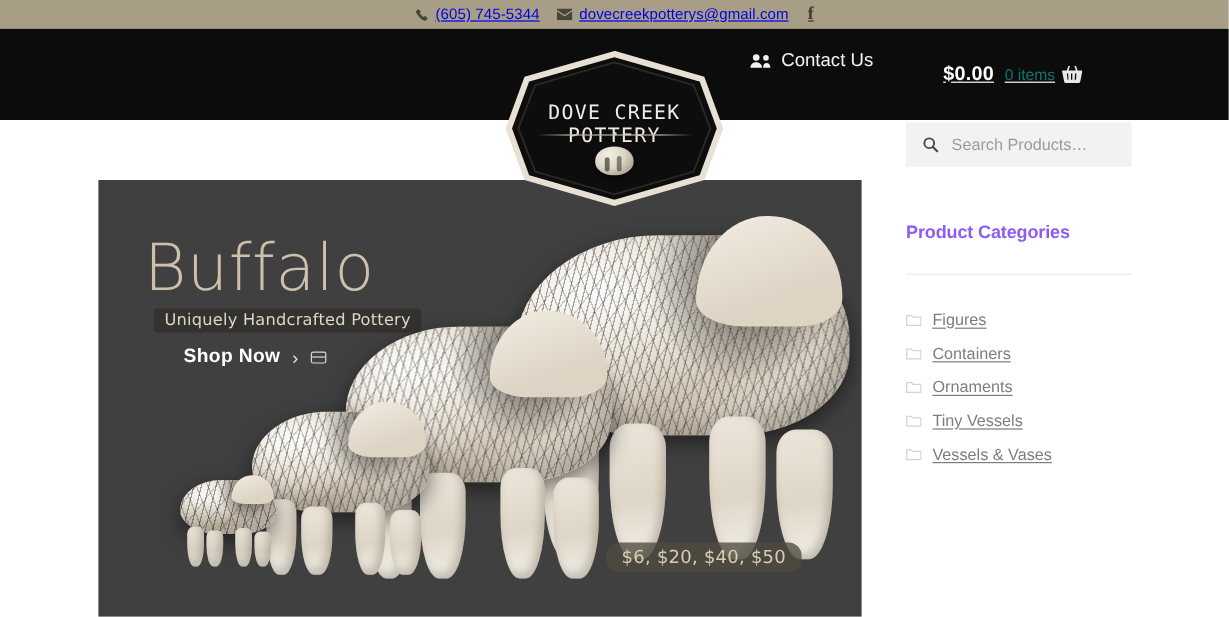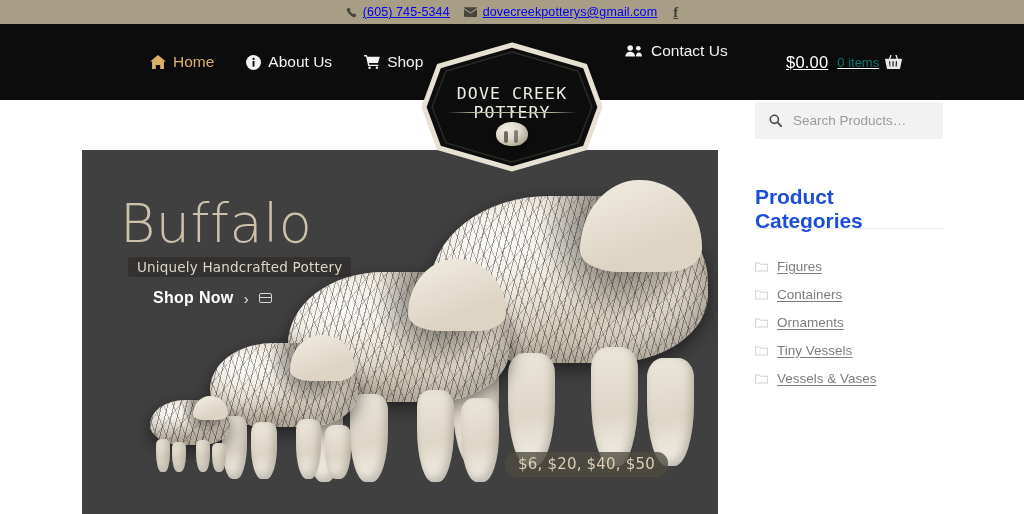--- a/index.html
+++ b/index.html
@@ -51,21 +51,21 @@
   }
   .nav-link.active { color: #d9b169; }
   .nav-link .n-ico { display: inline-flex; align-items: center; }
   .nav-link .n-ico svg { display: block; }
 
   .cart-block {
     position: absolute; left: 786px; top: 0; height: 76px;
     display: flex; align-items: center; gap: 9px;
     color: #ffffff; white-space: nowrap;
   }
-  .cart-total { font-size: 16.5px; font-weight: normal; letter-spacing: .2px; }
+  .cart-total { font-size: 16.5px; font-weight: bold; letter-spacing: .2px; }
   .cart-count { font-size: 13px; color: #0f766e; }
   .cart-ico { display: inline-flex; align-items: center; color: #e8e8e8; margin-left: -3px; }
 
   
   .logo-badge {
     position: absolute;
     left: 417px; top: 18px;
     width: 190px; height: 130px;
     z-index: 40;
   }
@@ -216,21 +216,21 @@
     background: #f2f2f2;
     border: none;
     display: flex; align-items: center; gap: 11px;
     padding: 0 14px;
   }
   .search-ico { display: inline-flex; color: #4a4a4a; }
   .search-ph { color: #9b9b9b; font-size: 13.5px; }
 
   .cat-title {
     position: absolute; left: 0; top: 85px;
-    font-size: 21px; font-weight: bold; color: #1d4ed8;
+    font-size: 15px; font-weight: bold; color: #8b5cf6;
     letter-spacing: -.1px;
   }
   .cat-divider {
     position: absolute; left: 0; top: 128px; width: 188px; height: 1px;
     background: #ececec;
   }
   .cat-list { position: absolute; left: 0; top: 152px; width: 188px; }
   .cat-item {
     display: flex; align-items: center; gap: 9px;
     height: 28px;
@@ -260,48 +260,20 @@
           <path fill="currentColor" d="M0 1.2 8 6.6l8-5.4V1c0-.6-.4-1-1-1H1C.4 0 0 .4 0 1v.2zM16 2.7 8.4 7.8c-.2.2-.6.2-.8 0L0 2.7V11c0 .6.4 1 1 1h14c.6 0 1-.4 1-1V2.7z"></path>
         </svg>
     </span>
     <span class="txt">dovecreekpotterys@gmail.com</span>
   </a>
   <a class="topbar-item fb-icon" href="#">f</a>
 </div>
 
 <div class="navbar">
 
-  <div class="nav-left">
-    <a class="nav-link active" href="#">
-      <span class="n-ico">
-        <svg width="16" height="14" viewBox="0 0 18 16">
-            <path fill="currentColor" d="M9 0 0 7.4h2.2V16h4.3v-4.6h5V16h4.3V7.4H18z"></path>
-          </svg>
-      </span>
-      <span>Home</span>
-    </a>
-    <a class="nav-link" href="#">
-      <span class="n-ico">
-        <svg width="15" height="15" viewBox="0 0 16 16">
-            <circle cx="8" cy="8" r="8" fill="currentColor"></circle>
-            <rect x="7" y="6.4" width="2" height="6" rx=".6" fill="#0c0c0c"></rect>
-            <circle cx="8" cy="4.2" r="1.2" fill="#0c0c0c"></circle>
-          </svg>
-      </span>
-      <span>About Us</span>
-    </a>
-    <a class="nav-link" href="#">
-      <span class="n-ico">
-        <svg width="16" height="14" viewBox="0 0 18 16">
-            <path fill="currentColor" d="M0 0h3l.8 2H18l-2.2 7.2H5.6L5.9 11h10.3v1.6H4.6L2.2 1.6H0zM6.2 13.2a1.4 1.4 0 1 0 0 2.8 1.4 1.4 0 0 0 0-2.8zm8.4 0a1.4 1.4 0 1 0 0 2.8 1.4 1.4 0 0 0 0-2.8z"></path>
-          </svg>
-      </span>
-      <span>Shop</span>
-    </a>
-  </div>
 
   <div class="nav-right">
     <a class="nav-link" href="#">
       <span class="n-ico">
         <svg width="19" height="14" viewBox="0 0 22 16">
             <circle cx="6" cy="4.4" r="3.2" fill="currentColor"></circle>
             <circle cx="15.4" cy="4.8" r="2.7" fill="currentColor"></circle>
             <path fill="currentColor" d="M.4 14.4C.4 11 3 9 6 9s5.6 2 5.6 5.4z"></path>
             <path fill="currentColor" d="M12.6 14.4c0-2.6 1.2-4.6 3.4-4.6 2.2 0 3.6 1.6 3.6 4.6z"></path>
           </svg>

